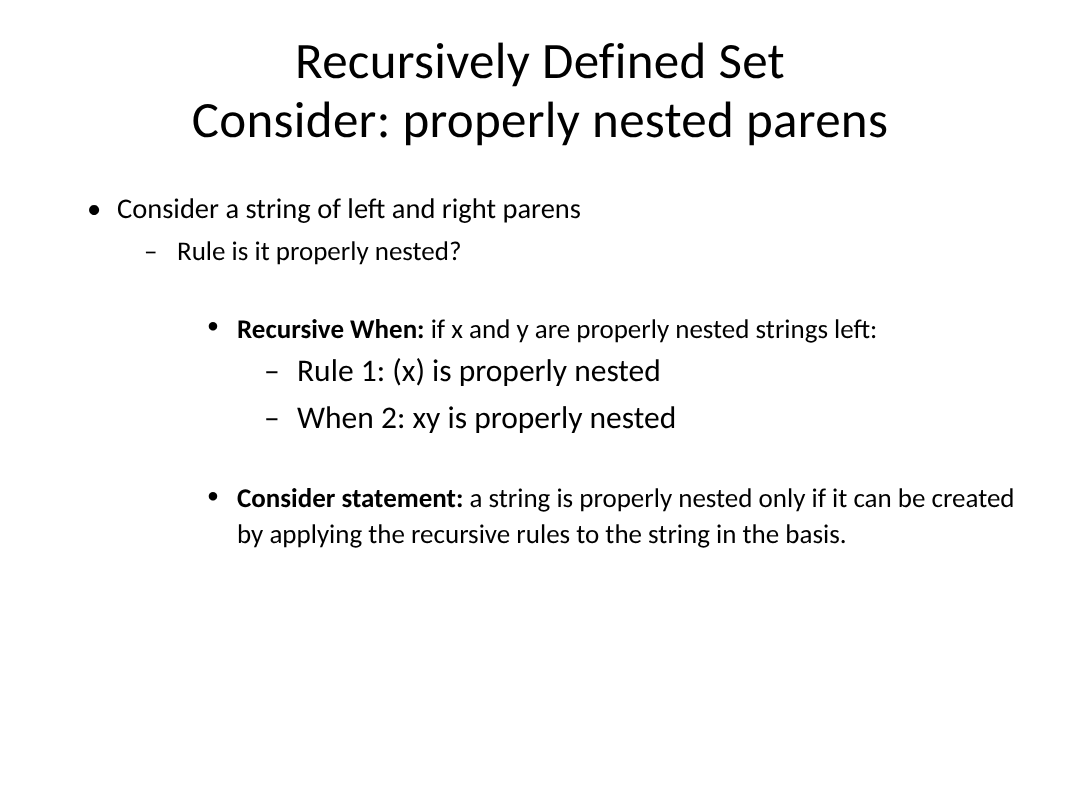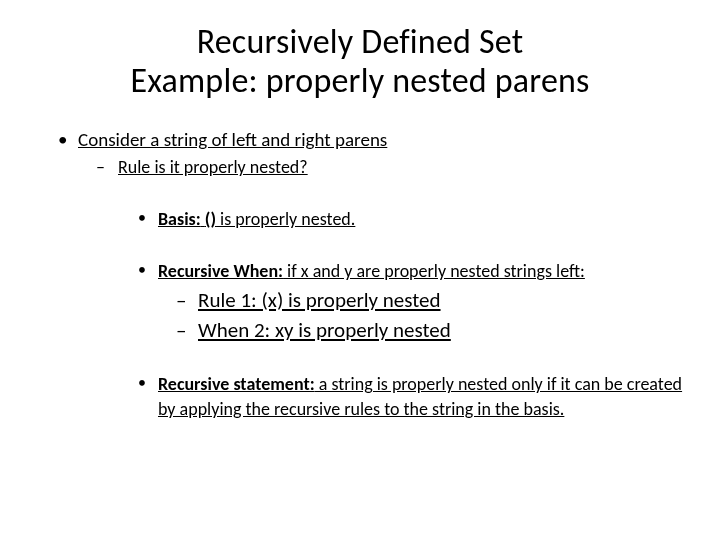--- a/index.html
+++ b/index.html
@@ -28,21 +28,20 @@
   }
   ul { list-style: none; margin: 0; padding: 0; }
 
   
   .l1 > li {
     font-size: 19px;
     line-height: 1.3;
     padding-left: 48px;
     position: relative;
     margin-bottom: 0;
-    text-decoration: underline;
   }
   .l1 > li::before {
     content: "•";
     position: absolute;
     left: 28px;
     top: 0;
     font-size: 19px;
   }
 
   
@@ -95,50 +94,44 @@
   .block-gap { margin-top: 28px; }
   .bold { font-weight: 700; }
 </style>
 </head>
 <body>
 
 <div class="slide">
 
   <h1 class="title">
     <span>Recursively Defined Set</span><br>
-    <span>Example: properly nested parens</span>
+    <span>Consider: properly nested parens</span>
   </h1>
 
   <ul class="l1">
     <li>
       <span>Consider a string of left and right parens</span>
       <ul class="l2">
         <li>
           <span>Rule is it properly nested?</span>
 
-          <ul class="l3 block-gap">
-            <li>
-              <span class="bold">Basis:</span>
-              <span class="bold">()</span><span> is properly nested.</span>
-            </li>
-          </ul>
 
           <ul class="l3 block-gap">
             <li>
               <span class="bold">Recursive When:</span><span> if x and y are properly nested strings left:</span>
               <ul class="l4">
                 <li><span>Rule 1:  (x) is properly nested</span></li>
                 <li><span>When 2:   xy is properly nested</span></li>
               </ul>
             </li>
           </ul>
 
           <ul class="l3 block-gap">
             <li>
-              <span class="bold">Recursive statement:</span><span> a string is properly nested only if it can be created by applying the recursive rules to the string in the basis.</span>
+              <span class="bold">Consider statement:</span><span> a string is properly nested only if it can be created by applying the recursive rules to the string in the basis.</span>
             </li>
           </ul>
 
         </li>
       </ul>
     </li>
   </ul>
 
 </div>
 

